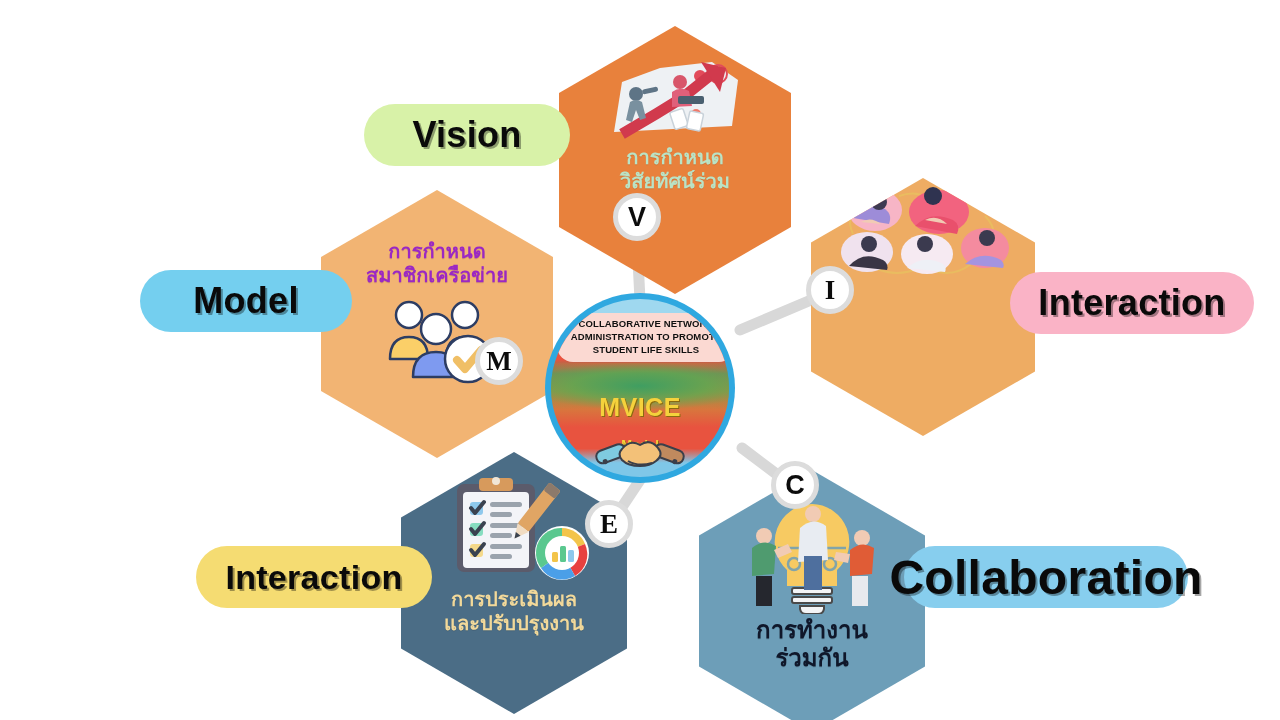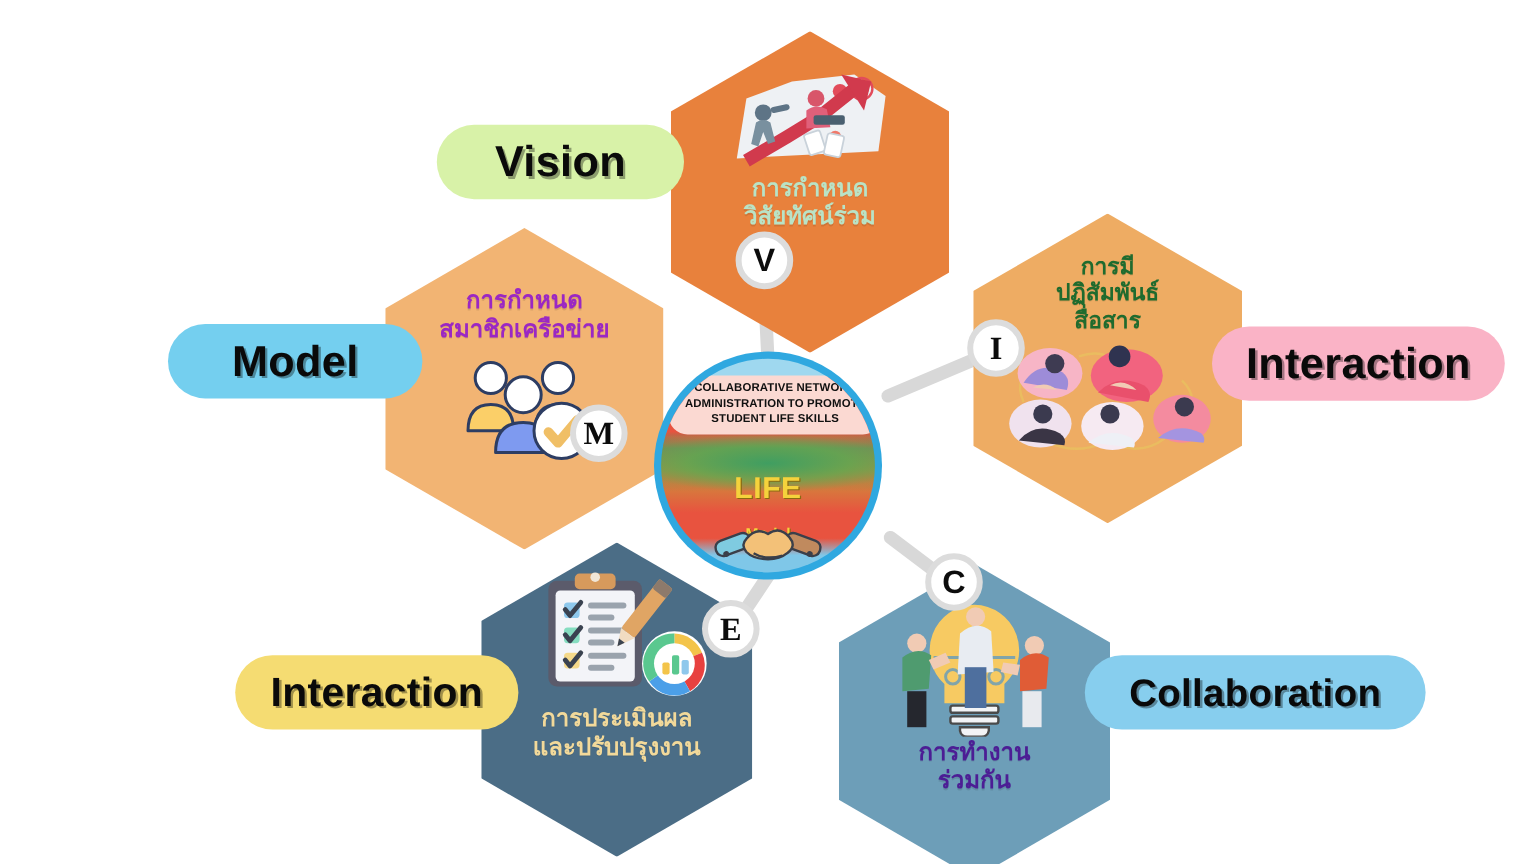--- a/index.html
+++ b/index.html
@@ -38,35 +38,35 @@
 
   #hex-interaction{left:811px;top:178px;width:224px;height:258px;background:#eeac63;}
   #hex-interaction .hex-label{color:#1f6b2e;font-size:19px;margin-top:34px;}
   #hex-interaction .hex-art{height:96px;margin-top:4px;}
 
   #hex-evaluation{left:401px;top:452px;width:226px;height:262px;background:#4b6d86;}
   #hex-evaluation .hex-label{color:#f2d99a;font-size:20px;margin-top:4px;}
   #hex-evaluation .hex-art{height:110px;margin-top:22px;}
 
   #hex-collaboration{left:699px;top:470px;width:226px;height:262px;background:#6d9eb8;}
-  #hex-collaboration .hex-label{color:#4c1d95;font-size:20px;margin-top:2px;}
+  #hex-collaboration .hex-label{color:#0f172a;font-size:24px;margin-top:2px;}
   #hex-collaboration .hex-art{height:116px;margin-top:28px;}
 
   
   .pill{
     position:absolute;border-radius:999px;display:flex;align-items:center;justify-content:center;
     font-weight:bold;color:#0a0a0a;letter-spacing:.3px;
     text-shadow:2px 2px 0 rgba(0,0,0,.35);
     box-sizing:border-box;
   }
   #pill-vision{left:364px;top:104px;width:206px;height:62px;background:#d8f2a8;font-size:36px;}
   #pill-member{left:140px;top:270px;width:212px;height:62px;background:#74cfef;font-size:36px;}
   #pill-interaction{left:1010px;top:272px;width:244px;height:62px;background:#fab3c6;font-size:36px;}
   #pill-evaluation{left:196px;top:546px;width:236px;height:62px;background:#f5dc72;font-size:34px;}
-  #pill-collaboration{left:904px;top:546px;width:284px;height:62px;background:#87ceee;font-size:32px;}
+  #pill-collaboration{left:904px;top:546px;width:284px;height:62px;background:#87ceee;font-size:48px;}
 
   
   #center{
     position:absolute;left:545px;top:293px;width:190px;height:190px;border-radius:50%;
     background:#2fa8e0;padding:6px;box-sizing:border-box;
   }
   #center-inner{
     position:relative;width:100%;height:100%;border-radius:50%;overflow:hidden;
     background:
       linear-gradient(180deg,
@@ -165,23 +165,20 @@
           <circle cx="63" cy="36" r="15" fill="#ffffff"></circle>
           <path d="M40 84 q0 -25 23 -25 q23 0 23 25 Z" fill="#7e9af0"></path>
           <circle cx="95" cy="66" r="23" fill="#ffffff"></circle>
         </g>
         <path d="M84 67 l8 9 16 -19" stroke="#f0bf66" stroke-width="8" fill="none" stroke-linecap="round" stroke-linejoin="round"></path>
       </svg>
     </div>
   </div>
 
   <div class="hex" id="hex-interaction">
-    <div class="hex-label">การมี
-ปฏิสัมพันธ์
-สื่อสาร</div>
     <div class="hex-art">
       <svg width="176" height="96" viewBox="0 0 176 96">
         <g fill="none" stroke="#e8c25f" stroke-width="2" opacity=".75">
           <path d="M18 52 q-10 -22 14 -32"></path>
           <path d="M64 14 q24 -8 34 10"></path>
           <path d="M150 34 q16 16 2 32"></path>
           <path d="M40 86 q22 10 44 0"></path>
           <path d="M96 88 q22 8 40 -6"></path>
         </g>
         <g>
@@ -297,21 +294,21 @@
     <div class="hex-label">การทำงาน
 ร่วมกัน</div>
   </div>
 
   <div id="center">
     <div id="center-inner">
       <div id="center-title">COLLABORATIVE NETWORK
 ADMINISTRATION TO PROMOTE
 STUDENT LIFE SKILLS</div>
       <div id="center-model">
-        <div class="mv">LIFE</div>
+        <div class="mv">MVICE</div>
         <div class="md">Model</div>
       </div>
       <svg id="center-hands" viewBox="0 0 92 52">
         <g transform="rotate(-20 46 26)">
           <rect x="2" y="14" width="30" height="13" rx="6" fill="#7fcbe0" stroke="#3a3f4a" stroke-width="2"></rect>
           <circle cx="9" cy="26" r="2.5" fill="#3a3f4a"></circle>
         </g>
         <g transform="rotate(20 46 26)">
           <rect x="60" y="14" width="30" height="13" rx="6" fill="#c08a5e" stroke="#3a3f4a" stroke-width="2"></rect>
           <circle cx="83" cy="26" r="2.5" fill="#3a3f4a"></circle>

